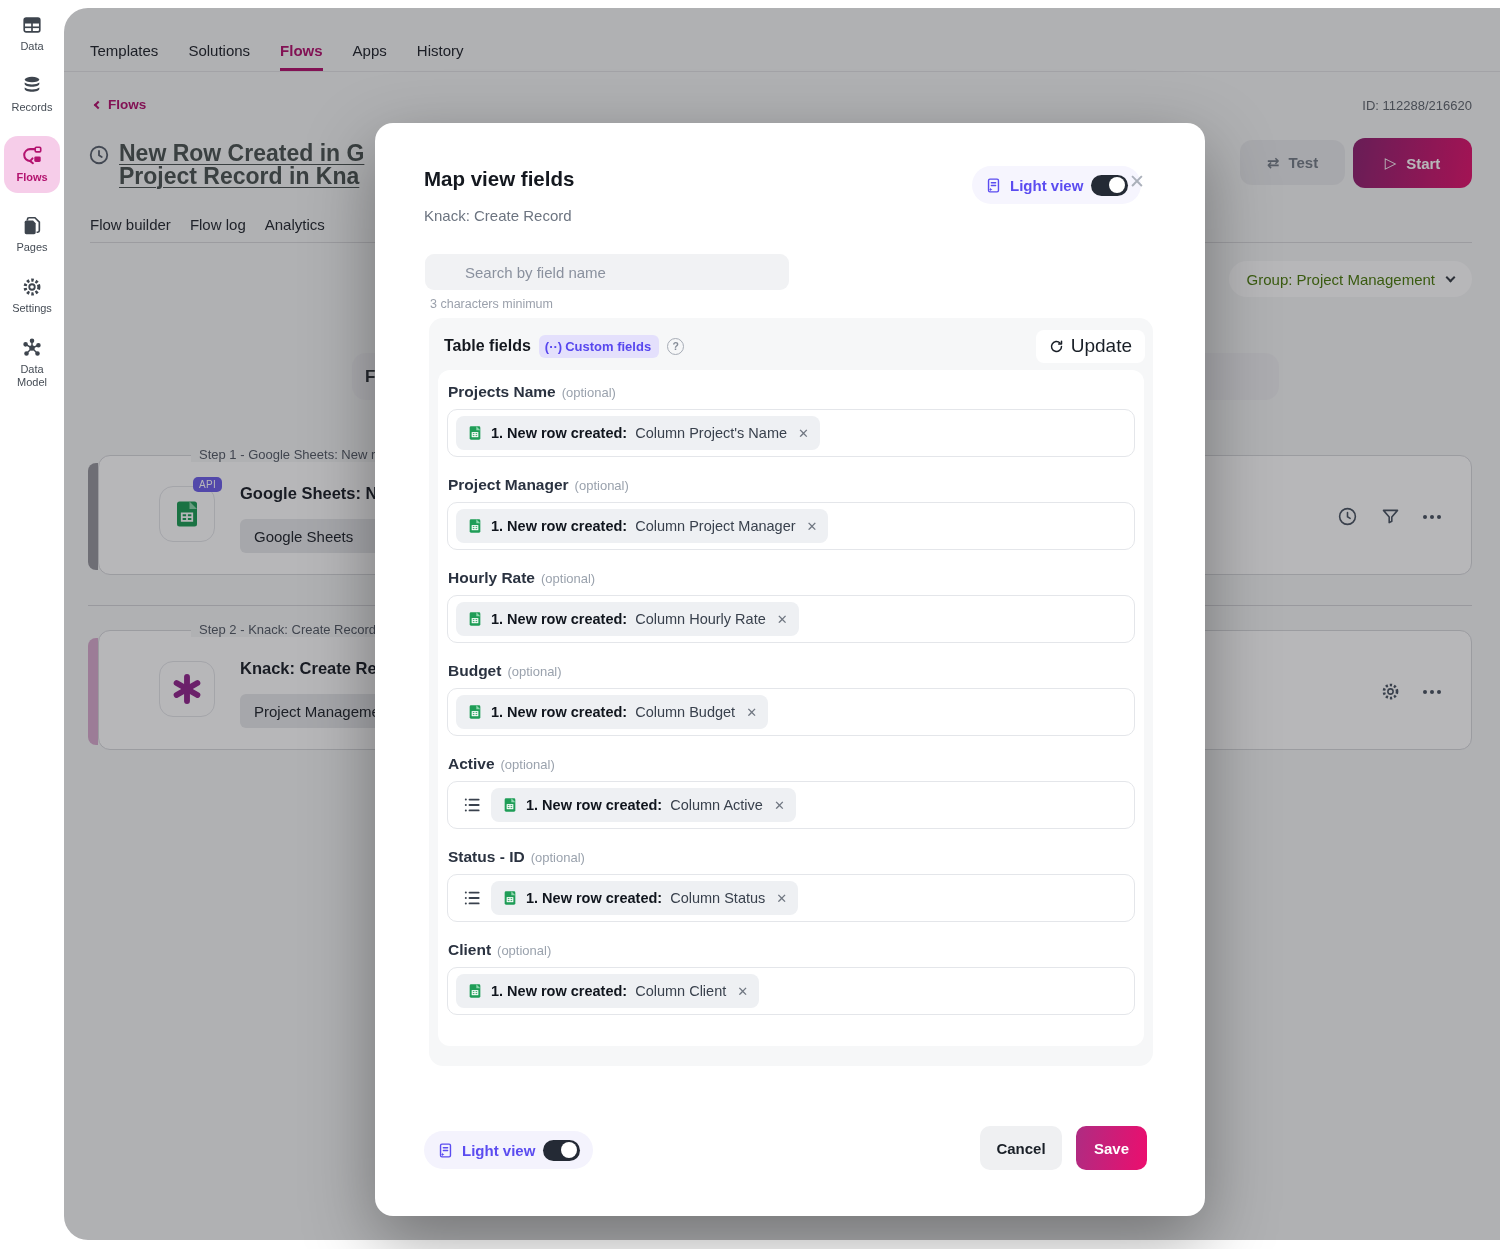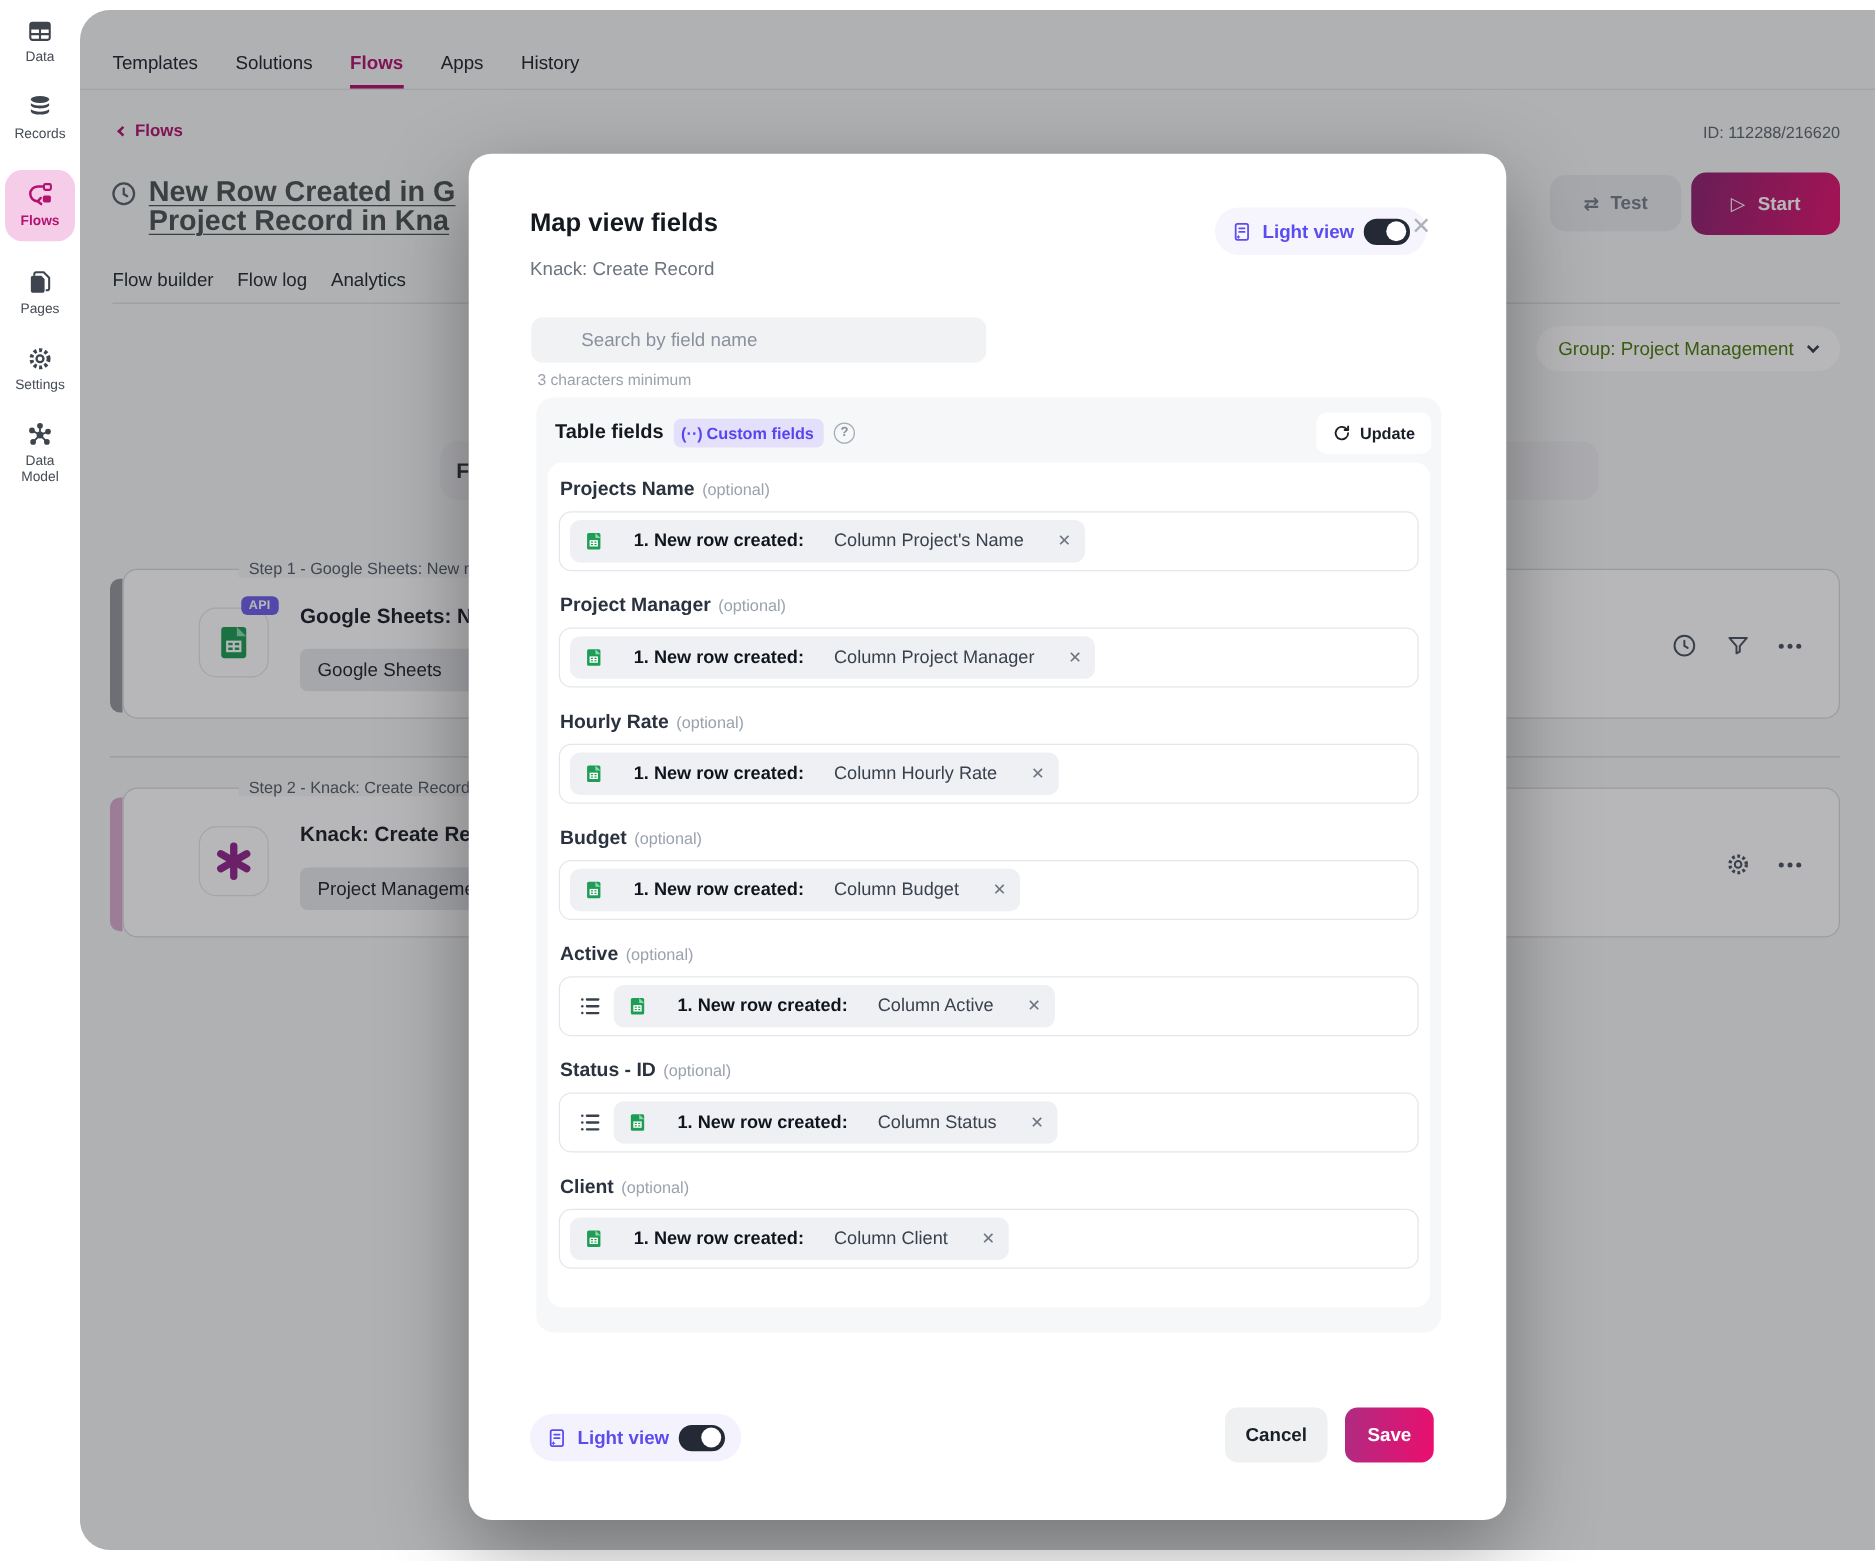--- a/index.html
+++ b/index.html
@@ -64,21 +64,21 @@
   .accent.a1 { left:24px; top:455px; background:#97979e; }
   .accent.a2 { left:24px; top:630px; background:#d9abce; }
   .step-card { position:absolute; left:34px; width:1374px; height:120px; background:#fff;
     border:1px solid #d7d8dc; border-radius:12px; }
   .step-card.s1 { top:447px; }
   .step-card.s2 { top:622px; }
   .legend { position:absolute; top:-9px; left:92px; background:#f5f6f7; padding:0 8px; font-size:13px; color:#565d68; }
   .app-box { position:absolute; left:60px; top:30px; width:56px; height:56px; border:1px solid #e4e5e9;
     border-radius:14px; background:#fff; display:flex; align-items:center; justify-content:center; }
   .api-badge { position:absolute; left:94px; top:21px; background:#6f61ea; color:#fff; font-size:10px;
-    font-weight:700; border-radius:5px; padding:2px 6px; letter-spacing:0.3px; }
+    font-weight:400; border-radius:5px; padding:2px 6px; letter-spacing:0.3px; }
   .step-title { position:absolute; left:141px; top:28px; font-size:16.5px; font-weight:700; color:#1d222a;
     white-space:nowrap; }
   .step-chip { position:absolute; left:141px; top:63px; height:34px; background:#e7e8eb; border-radius:6px;
     display:flex; align-items:center; padding:0 14px; font-size:15px; color:#23282f; white-space:nowrap; }
   .step-chip.wide { min-width:250px; }
   .card-icons { position:absolute; right:30px; top:50px; display:flex; align-items:center; gap:22px; color:#4b5563; }
   .card-icons svg { width:21px; height:21px; }
   .dots { width:4px; height:4px; border-radius:50%; background:currentColor;
     box-shadow:7px 0 0 currentColor, 14px 0 0 currentColor; display:inline-block; margin-right:14px; }
   .mid-divider { position:absolute; left:24px; right:28px; top:597px; height:1px; background:#d4d5d8; }
@@ -107,31 +107,31 @@
 
   .section { position:absolute; left:54px; top:195px; width:724px; height:748px; background:#f6f7f8; border-radius:14px; }
   .sec-head { position:absolute; left:15px; right:8px; top:10px; height:36px; display:flex; align-items:center; gap:8px; }
   .sec-title { font-size:16px; font-weight:800; color:#14181f; }
   .cf-badge { background:#e4e0fc; color:#5746ee; border-radius:6px; font-size:13px; font-weight:700;
     padding:4px 8px 4px 6px; display:flex; align-items:center; gap:3px; cursor:pointer; }
   .help { width:17px; height:17px; border:1.5px solid #a6acb6; border-radius:50%; color:#868d98;
     font-size:10.5px; font-weight:700; display:flex; align-items:center; justify-content:center; }
   .spacer { flex:1; }
   .update-btn { background:#fff; border-radius:8px; height:33px; display:flex; align-items:center; gap:7px;
-    padding:0 13px; font-size:13px; font-weight:700; color:#191f27; cursor:pointer; }
+    padding:0 13px; font-size:19px; font-weight:400; color:#191f27; cursor:pointer; }
   .update-btn svg { width:15px; height:15px; }
 
   .fields-card { position:absolute; left:63px; top:247px; width:706px; background:#fff; border-radius:12px;
     padding:13px 9px 12px 9px; }
   .f-label { font-size:15.5px; font-weight:700; color:#2a3240; margin:0 0 8px 1px; }
   .f-label .opt { font-weight:400; font-size:13px; color:#9aa2ad; margin-left:6px; }
   .f-box { height:48px; border:1px solid #e4e6ea; border-radius:10px; display:flex; align-items:center;
     padding:0 8px; margin-bottom:19px; background:#fff; }
   .list-ic { width:20px; height:20px; color:#39414d; margin:0 9px 0 6px; flex:none; }
-  .chip { display:inline-flex; align-items:center; gap:24px; background:#eef0f3; border-radius:8px;
+  .chip { display:inline-flex; align-items:center; gap:8px; background:#eef0f3; border-radius:8px;
     height:34px; padding:0 11px; font-size:14.5px; color:#39414d; white-space:nowrap;justify-content:center; }
   .chip b { color:#10151d; }
   .chip .sheet-ic { width:16px; height:16px; flex:none; }
   .chip .x { color:#6f7681; font-size:13px; margin-left:3px; cursor:pointer; }
   .show-all { display:flex; align-items:center; gap:16px; margin:3px 0 6px 0; }
   .show-all .line { flex:1; height:1px; background:#e7e8eb; }
   .show-all .sa-text { font-size:14.5px; font-weight:700; color:#14181f; display:flex; align-items:center;
     gap:7px; cursor:pointer; }
   .show-all .chev { width:6px; height:6px; color:#434a53; margin-top:-3px; }
 

